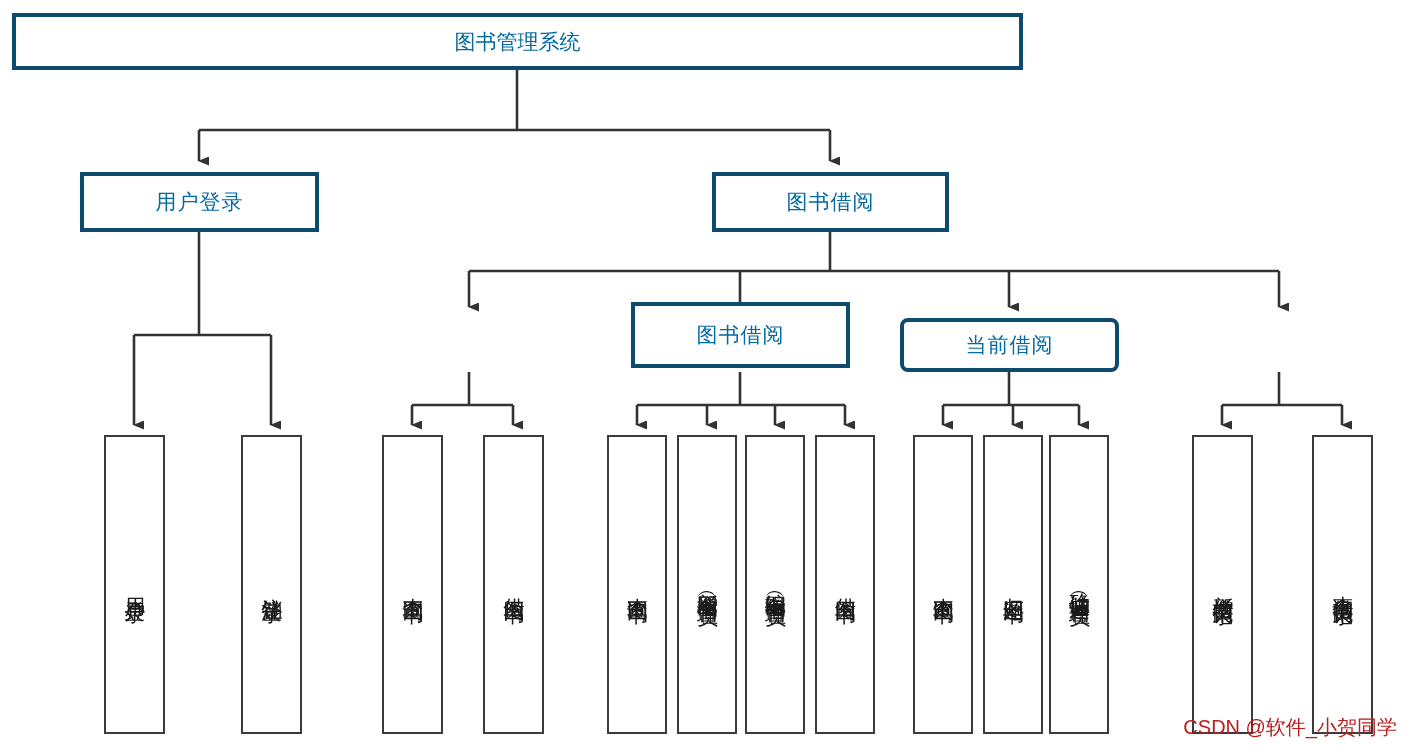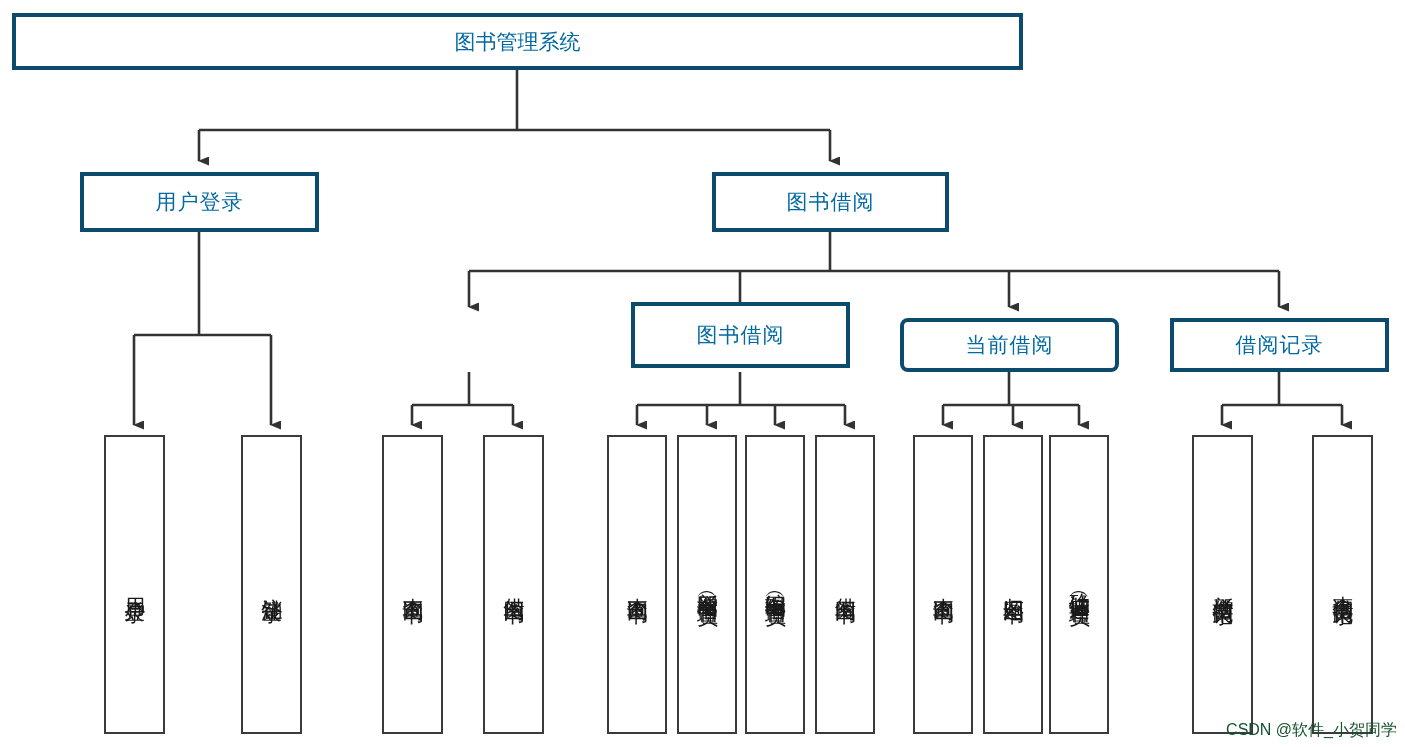--- a/index.html
+++ b/index.html
@@ -11,22 +11,22 @@
         border:4px solid #0c4a6e;display:flex;align-items:center;
         justify-content:center;color:#0369a1;}
   .node.h{font-size:21px;letter-spacing:1px;}
   .node.root{font-size:21px;}
   .leaf{writing-mode:vertical-rl;text-orientation:upright;
         font-size:21px;line-height:1.18;letter-spacing:2px;
         white-space:pre;}
   .leaf-wrap{position:absolute;box-sizing:border-box;background:#fff;
         border:2px solid #3b3b3b;display:flex;align-items:center;
         justify-content:center;overflow:hidden;color:#1a1a1a;}
-  .watermark{position:absolute;right:8px;bottom:6px;font-size:16px;
-        color:#14532d;white-space:nowrap;}
+  .watermark{position:absolute;right:8px;bottom:6px;font-size:20px;
+        color:#b91c1c;white-space:nowrap;}
 </style>
 </head>
 <body>
 
 <div id="stage">
 
   <svg class="layer" viewBox="0 0 1405 747">
     <defs>
       <marker id="arrow" markerWidth="9" markerHeight="11" refX="4.5" refY="10" orient="auto" markerUnits="userSpaceOnUse">
         <path d="M0,0 L9,0 L4.5,11 Z" fill="#333333"></path>
@@ -86,23 +86,20 @@
   <div class="node h" style="left:712px;top:172px;width:237px;height:60px;">
     <span>图书借阅</span>
   </div>
 
   <div class="node h" style="left:631px;top:302px;width:219px;height:66px;">
     <span>图书借阅</span>
   </div>
   <div class="node h" style="left:900px;top:318px;width:219px;height:54px;border-radius:8px;">
     <span>当前借阅</span>
   </div>
-  <div class="node h" style="left:1170px;top:318px;width:219px;height:54px;">
-    <span>借阅记录</span>
-  </div>
 
   <div class="leaf-wrap" style="left:104px;top:435px;width:61px;height:299px;">
     <span class="leaf">用户登录</span>
   </div>
   <div class="leaf-wrap" style="left:241px;top:435px;width:61px;height:299px;">
     <span class="leaf">注销登录</span>
   </div>
 
   <div class="leaf-wrap" style="left:382px;top:435px;width:61px;height:299px;">
     <span class="leaf">查询图书</span>

